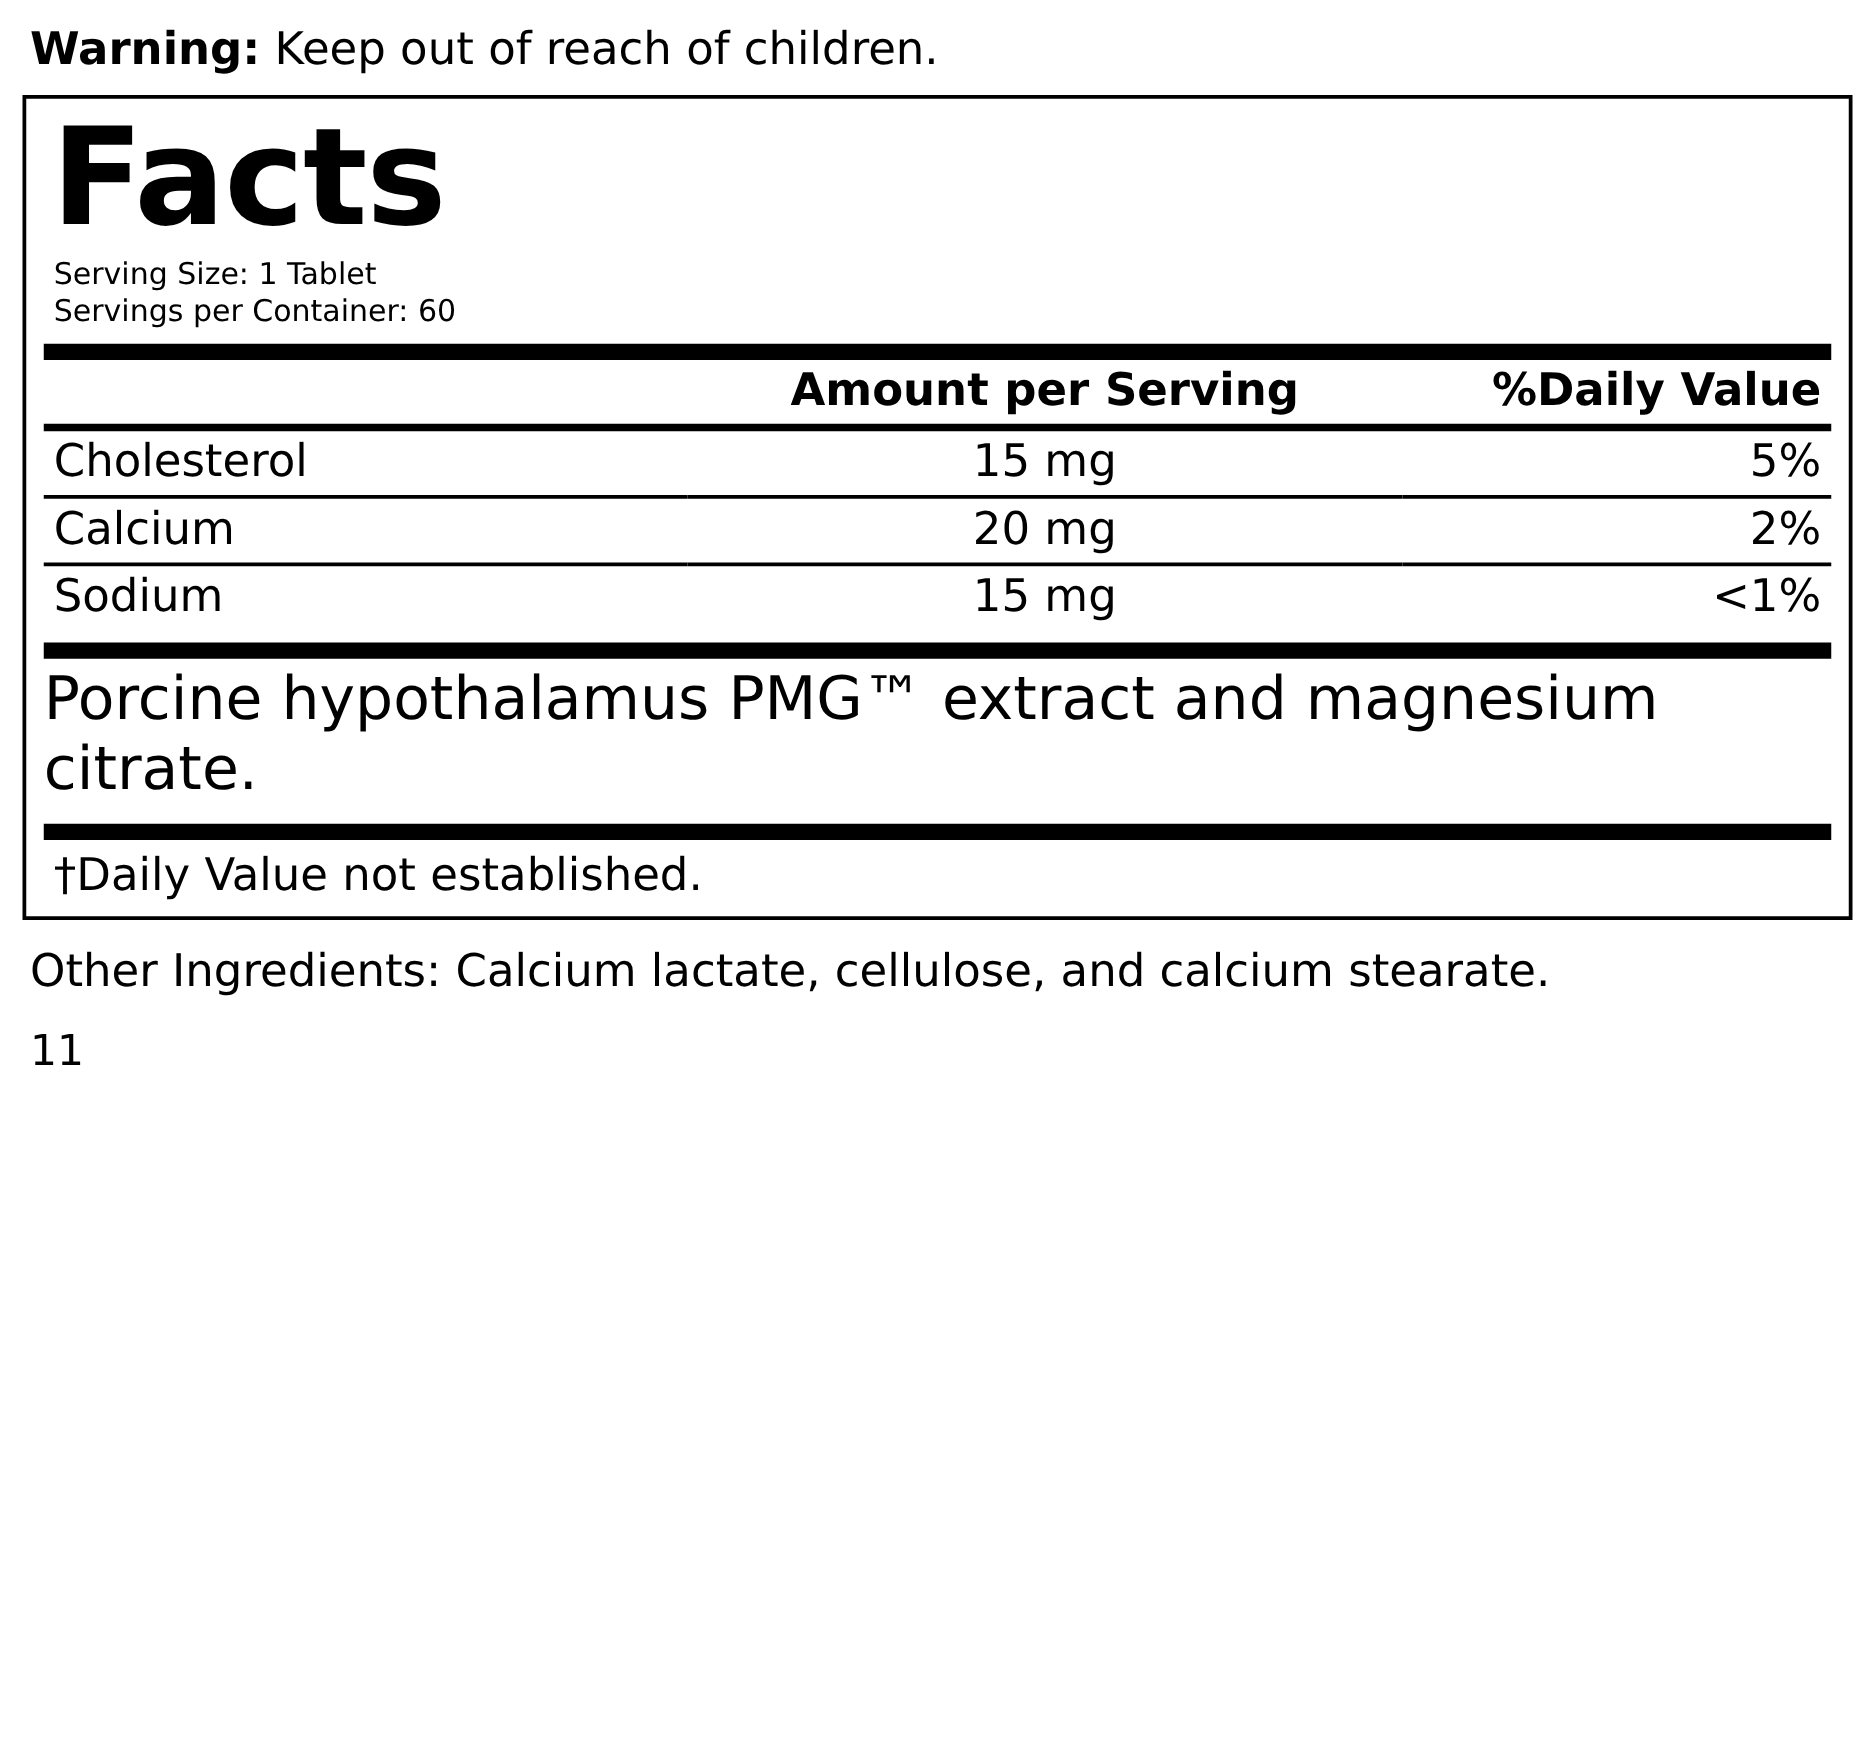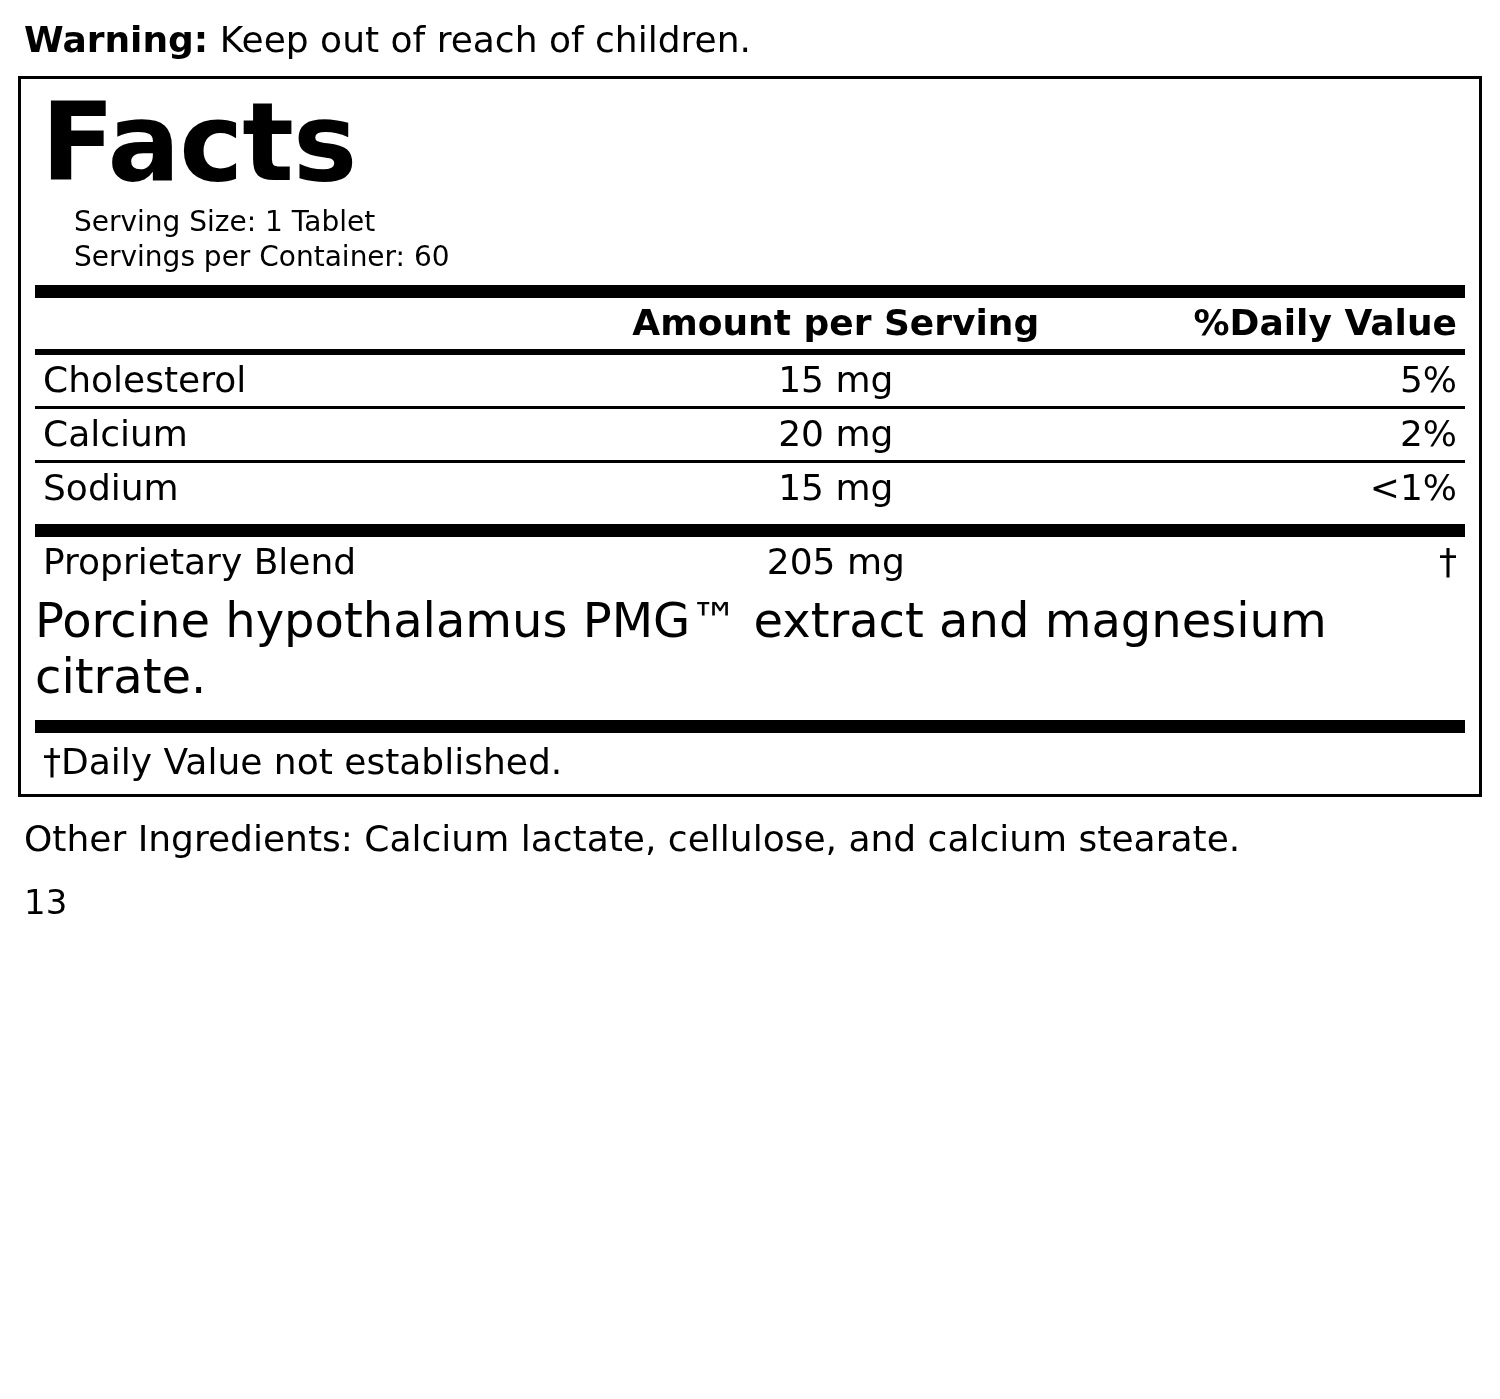--- a/index.html
+++ b/index.html
@@ -53,24 +53,23 @@
     line-height: 1.08;
     letter-spacing: -1px;
     white-space: nowrap;
     display: flex;
     justify-content: space-between;
     padding: 0 8px 0 6px;
     margin-bottom: 2px;
   }
 
   .serving-line {
-    font-size: 28px;
+    font-size: 24px;
     line-height: 1.28;
     padding-left: 8px;
-    margin-left: 31px;
   }
 
   .rule-thick {
     height: 13px;
     background: #000;
     margin: 10px 0 0 0;
   }
   .rule-med {
     height: 6px;
     background: #000;
@@ -183,34 +182,29 @@
           <td class="col-dv">&lt;1%</td>
         </tr>
       </tbody>
     </table>
 
     <div class="rule-thick"></div>
 
     <table class="sf">
       <tbody>
         <tr>
-          <td class="col-name blend-name">Proprietary Blend</td>
-          <td class="col-amount">205 mg</td>
-          <td class="col-dv">†</td>
-        </tr>
-        <tr>
           <td class="blend-desc" colspan="3">Porcine hypothalamus PMG™ extract and magnesium citrate.</td>
         </tr>
       </tbody>
     </table>
 
     <div class="rule-thick"></div>
 
     <div class="footnote">†Daily Value not established.</div>
 
   </div>
 
   <div class="other-ing">Other Ingredients: Calcium lactate, cellulose, and calcium stearate.</div>
 
 
-  <div class="page-num">13</div>
+  <div class="page-num">11</div>
 
 </div>
 
 </body></html>

